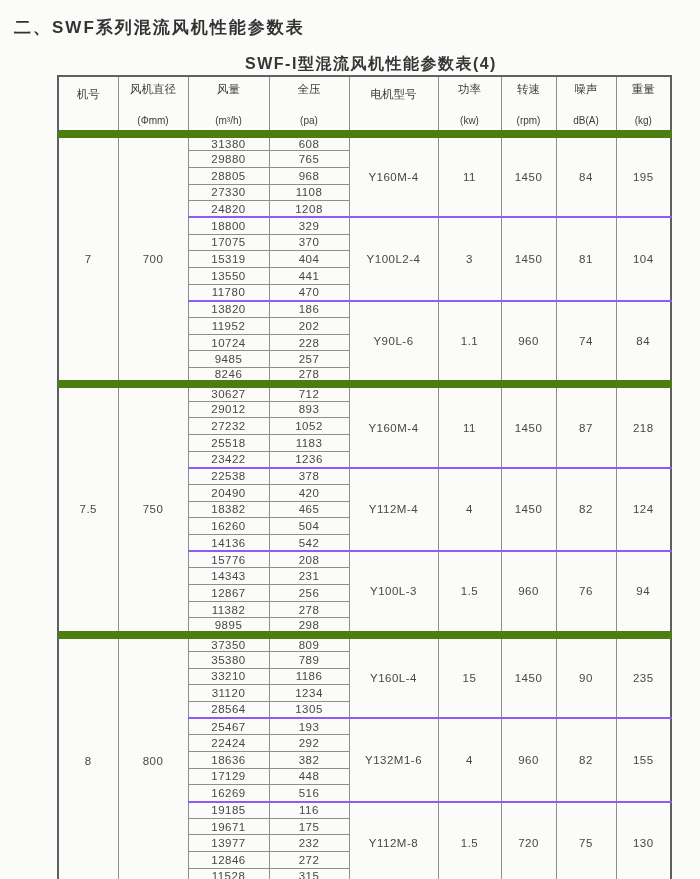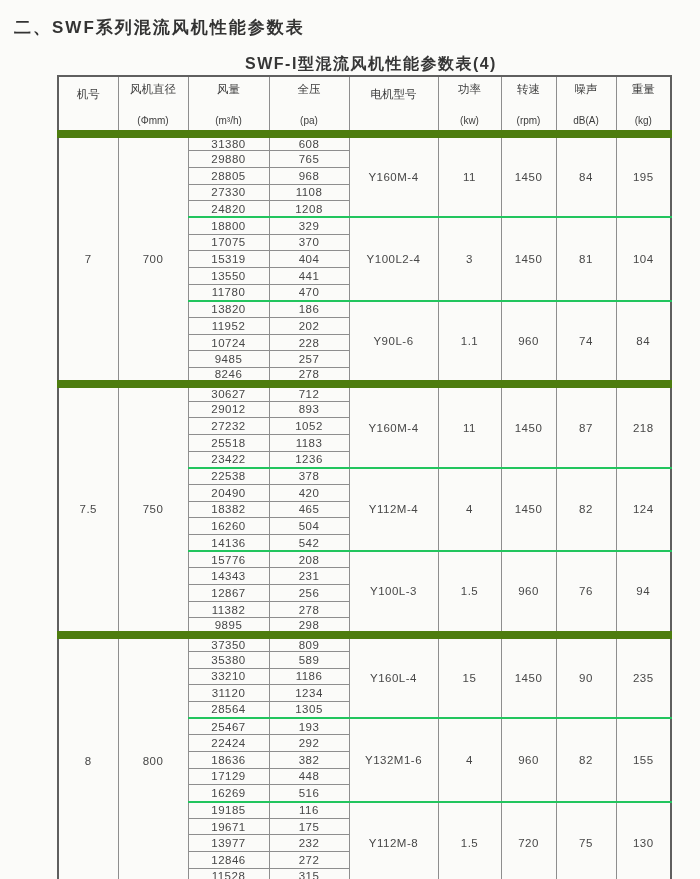--- a/index.html
+++ b/index.html
@@ -39,21 +39,21 @@
     height: 58px;
     font-size: 11.5px; font-weight: 400; color: #3c3c3c;
     border-bottom: 1px solid #6f6f6f;
   }
   .fan-table thead th .sub { display: block; font-size: 10px; margin-top: 18px; }
   .fan-table tbody td {
     height: 16.7px;
     font-size: 11.5px; color: #474747;
     letter-spacing: 0.5px;
   }
-  .fan-table tbody tr.group-start td { border-top: 2px solid #22c55e; }
+  .fan-table tbody tr.group-start td { border-top: 2px solid #8b5cf6; }
   .fan-table tbody tr.machine-start td { border-top: 8px solid #4d7c0f; }
 </style>
 </head>
 <body>
 
 <h1 class="page-title">二、SWF系列混流风机性能参数表</h1>
 <h2 class="sub-title">SWF-I型混流风机性能参数表(4)</h2>
 
 <table class="fan-table">
   <colgroup>
@@ -241,21 +241,21 @@
         <td>37350</td>
         <td>809</td>
         <td rowspan="5">Y160L-4</td>
         <td rowspan="5">15</td>
         <td rowspan="5">1450</td>
         <td rowspan="5">90</td>
         <td rowspan="5">235</td>
       </tr>
       <tr>
         <td>35380</td>
-        <td>589</td>
+        <td>789</td>
       </tr>
       <tr>
         <td>33210</td>
         <td>1186</td>
       </tr>
       <tr>
         <td>31120</td>
         <td>1234</td>
       </tr>
       <tr>

